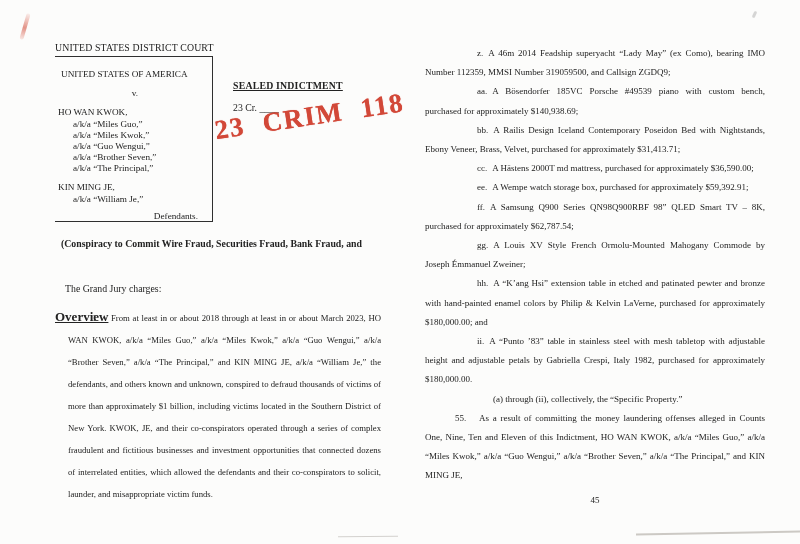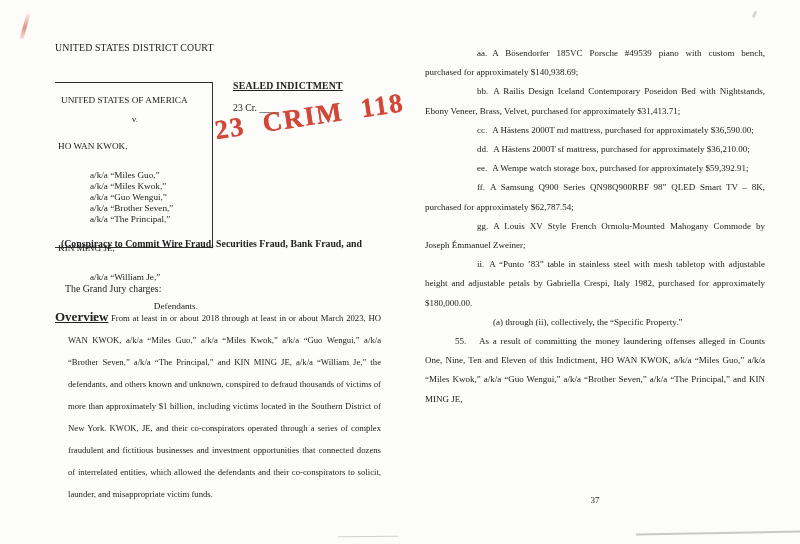--- a/index.html
+++ b/index.html
@@ -6,28 +6,28 @@
   body{
     width:800px;height:544px;position:relative;overflow:hidden;
     background:#fcfcfb;
     font-family:"Liberation Serif","DejaVu Serif",serif;
     color:#222;
   }
   .abs{position:absolute;}
   
   #court-header{left:55px;top:42px;font-size:9.8px;line-height:11.5px;letter-spacing:.15px;white-space:nowrap;}
   #caption-box{
-    left:55px;top:82px;width:158px;height:166px;box-sizing:border-box;
+    left:55px;top:56px;width:158px;height:166px;box-sizing:border-box;
     border-top:1.4px solid #2f2f2f;border-right:1.4px solid #2f2f2f;border-bottom:1.4px solid #2f2f2f;
     font-size:9.2px;line-height:11px;padding:12px 0 0 3px;
   }
   #caption-box .plaintiff{padding-left:3px;}
   #caption-box .versus{text-align:center;margin-top:8px;}
-  #caption-box .defname{margin-top:16px;}
-  #caption-box .aliases{margin:18px;padding-left:14px;list-style:none;}
+  #caption-box .defname{margin-top:8px;}
+  #caption-box .aliases{margin:1px;padding-left:14px;list-style:none;}
   #caption-box .defendants{text-align:right;padding-right:14px;margin-top:6px;}
   #right-col{left:233px;top:80px;font-size:9.8px;line-height:11px;white-space:nowrap;}
   #right-col .sealed{font-weight:bold;text-decoration:underline;letter-spacing:.2px;}
   #right-col .caseno{margin-top:11px;}
   #stamp{
     left:214px;top:102px;width:180px;text-align:center;
     transform:rotate(-8.5deg);
     font-size:27px;font-weight:bold;color:#cf3b2a;
     letter-spacing:1.5px;word-spacing:10px;white-space:nowrap;
     opacity:.93;text-shadow:0 0 .7px #cf3b2a;
@@ -100,25 +100,26 @@
 
 <div class="abs" id="charges">The Grand Jury charges:</div>
 
 <div class="abs" id="overview">Overview</div>
 
 <div class="abs" id="para1">
   <p><span class="pnum">1.</span><span>From at least in or about 2018 through at least in or about March 2023, HO WAN KWOK, a/k/a “Miles Guo,” a/k/a “Miles Kwok,” a/k/a “Guo Wengui,” a/k/a “Brother Seven,” a/k/a “The Principal,” and KIN MING JE, a/k/a “William Je,” the defendants, and others known and unknown, conspired to defraud thousands of victims of more than approximately $1 billion, including victims located in the Southern District of New York.  KWOK, JE, and their co-conspirators operated through a series of complex fraudulent and fictitious businesses and investment opportunities that connected dozens of interrelated entities, which allowed the defendants and their co-conspirators to solicit, launder, and misappropriate victim funds.</span></p>
 </div>
 
 <div class="abs" id="right-body">
+  <p class="item"><span class="ilabel">z.</span><span>A 46m 2014 Feadship superyacht “Lady May” (ex Como), bearing IMO Number 112359, MMSI Number 319059500, and Callsign ZGDQ9;</span></p>
   <p class="item"><span class="ilabel">aa.</span><span>A Bösendorfer 185VC Porsche #49539 piano with custom bench, purchased for approximately $140,938.69;</span></p>
   <p class="item"><span class="ilabel">bb.</span><span>A Railis Design Iceland Contemporary Poseidon Bed with Nightstands, Ebony Veneer, Brass, Velvet, purchased for approximately $31,413.71;</span></p>
   <p class="item"><span class="ilabel">cc.</span><span>A Hästens 2000T md mattress, purchased for approximately $36,590.00;</span></p>
-  <p class="item"><span class="ilabel">dd.</span><span>A Hästens 2000T sf mattress, purchased for approximately $36,210.00;</span></p>
   <p class="item"><span class="ilabel">ee.</span><span>A Wempe watch storage box, purchased for approximately $59,392.91;</span></p>
   <p class="item"><span class="ilabel">ff.</span><span>A Samsung Q900 Series QN98Q900RBF 98” QLED Smart TV – 8K, purchased for approximately $62,787.54;</span></p>
   <p class="item"><span class="ilabel">gg.</span><span>A Louis XV Style French Ormolu-Mounted Mahogany Commode by Joseph Émmanuel Zweiner;</span></p>
+  <p class="item"><span class="ilabel">hh.</span><span>A “K’ang Hsi” extension table in etched and patinated pewter and bronze with hand-painted enamel colors by Philip &amp; Kelvin LaVerne, purchased for approximately $180,000.00; and</span></p>
   <p class="item"><span class="ilabel">ii.</span><span>A “Punto ’83” table in stainless steel with mesh tabletop with adjustable height and adjustable petals by Gabriella Crespi, Italy 1982, purchased for approximately $180,000.00.</span></p>
   <p class="collective">(a) through (ii), collectively, the “Specific Property.”</p>
   <p class="p55"><span class="pnum55">55.</span><span>As a result of committing the money laundering offenses alleged in Counts One, Nine, Ten and Eleven of this Indictment, HO WAN KWOK, a/k/a “Miles Guo,” a/k/a “Miles Kwok,” a/k/a “Guo Wengui,” a/k/a “Brother Seven,” a/k/a “The Principal,” and KIN MING JE,</span></p>
 </div>
 
-<div class="abs" id="page-no">37</div>
+<div class="abs" id="page-no">45</div>
 
 </body></html>

